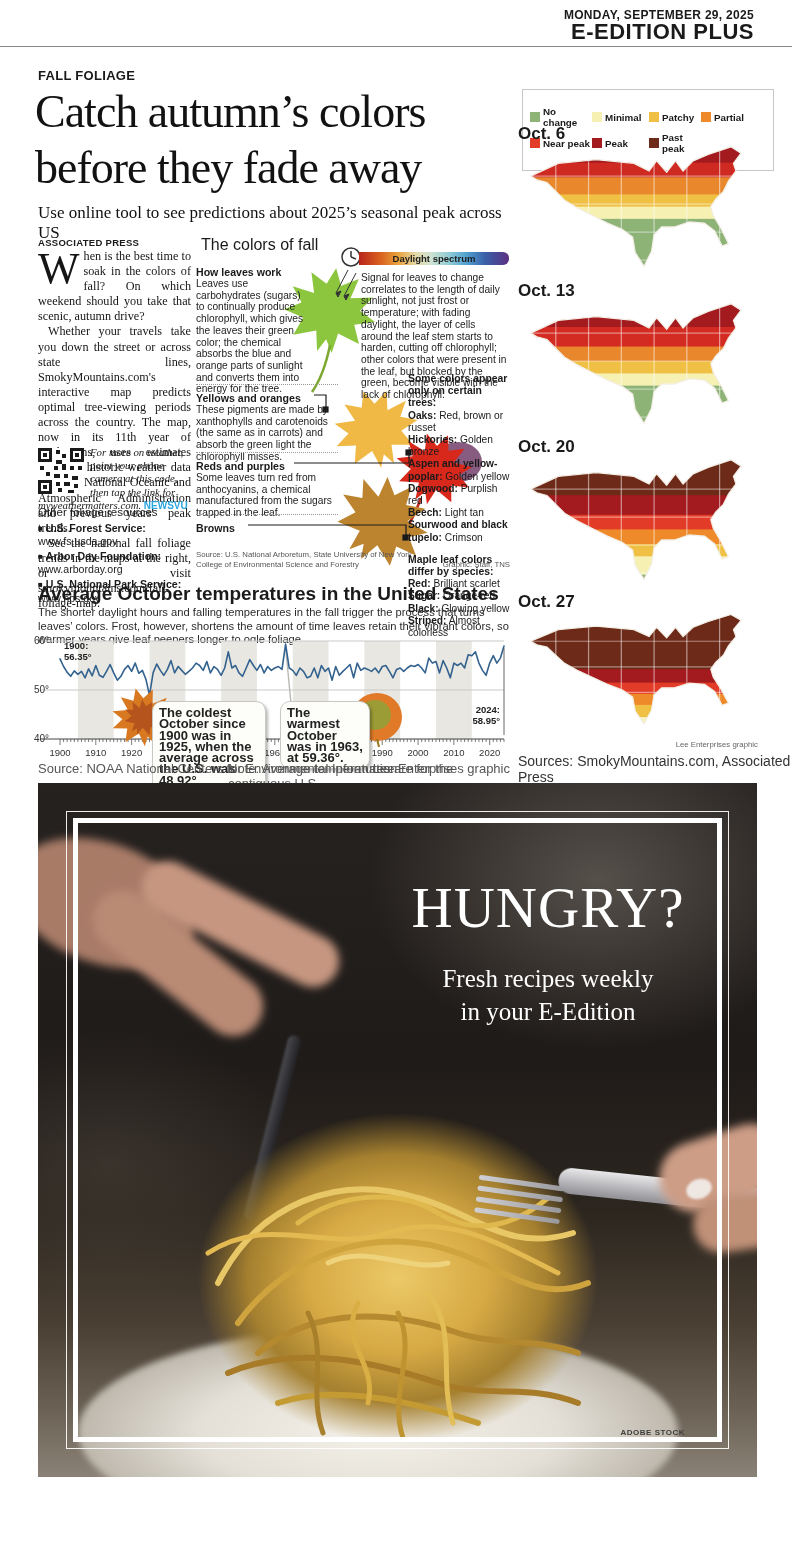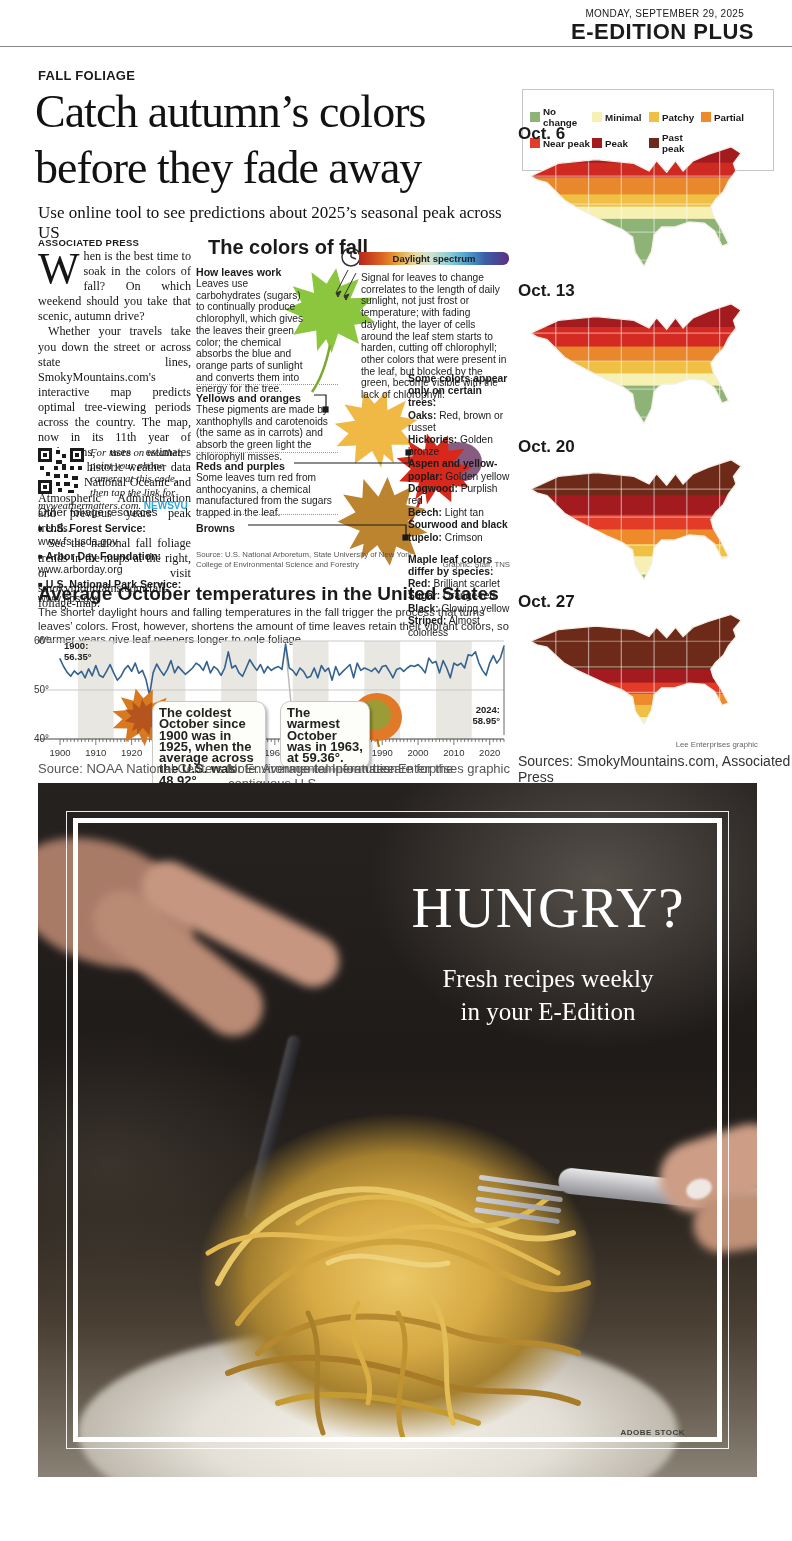--- a/index.html
+++ b/index.html
@@ -1,21 +1,21 @@
 <!DOCTYPE html>
 <html><head>
 <meta charset="utf-8">
 <style>
   html,body{margin:0;padding:0;background:#fff}
   body{width:792px;height:1541px;position:relative;overflow:hidden;
        font-family:"Liberation Sans",sans-serif;color:#1a1a1a;}
   .abs{position:absolute}
 
   
-  .m-date{top:8px;right:48px;font-size:10px;font-weight:normal;letter-spacing:.3px}
+  .m-date{top:8px;right:38px;font-size:12px;font-weight:bold;letter-spacing:.3px}
   .m-title{top:19px;right:38px;font-size:22px;font-weight:bold;letter-spacing:.5px}
   .m-rule{top:46px;left:0;right:0;border-top:1px solid #8a8a8a}
 
   
   .kicker{left:38px;top:68px;font-size:13px;font-weight:bold;letter-spacing:.3px}
   .headline{left:35px;top:84px;width:480px;font-family:"Liberation Serif",serif;
             font-size:46px;line-height:56px;letter-spacing:-1px;color:#121212}
   .deck{left:38px;top:203px;width:480px;font-family:"Liberation Serif",serif;font-size:17px;color:#111}
 
   
@@ -31,21 +31,21 @@
   .newsvu{font-style:normal;font-weight:bold;color:#29a7df;font-family:"Liberation Sans",sans-serif;font-size:10px}
   .resources{left:38px;top:506px;width:158px;font-size:10.6px;line-height:12.6px}
   .res-title{font-weight:normal;font-size:11.5px;margin-bottom:3px}
   .res-item{margin-bottom:2px}
   .res-item .bullet{font-size:8px;vertical-align:1px}
   .res-label{font-weight:bold}
   .res-url{color:#222}
 
   
   .info{left:196px;top:240px;width:316px;height:342px}
-  .info-title{left:12px;top:-4px;font-size:20px;font-weight:bold}
+  .info-title{left:5px;top:-4px;font-size:16px;font-weight:normal}
   .sec-t{font-weight:bold;font-size:10.6px}
   .sec-x{font-size:10.2px;line-height:11.7px;color:#222}
   .how-t{left:0;top:26px}
   .how-x{left:0;top:38px;width:108px}
   .spectrum{left:163px;top:12px;width:150px;height:13px;border-radius:0 6px 6px 0;
     background:linear-gradient(90deg,#b8251c 0%,#d95f1e 14%,#e8a23c 26%,#e6d9a8 38%,#cfe3d2 48%,#8fccd6 60%,#4f9fd0 72%,#3a5fa8 84%,#5b2f82 100%);
     text-align:center;font-weight:bold;font-size:9.5px;line-height:13px;color:#1c1c1c}
   .signal{left:165px;top:32px;width:148px}
   .sec1{left:0;top:152px;width:142px}
   .sec2{left:0;top:220px;width:142px}

